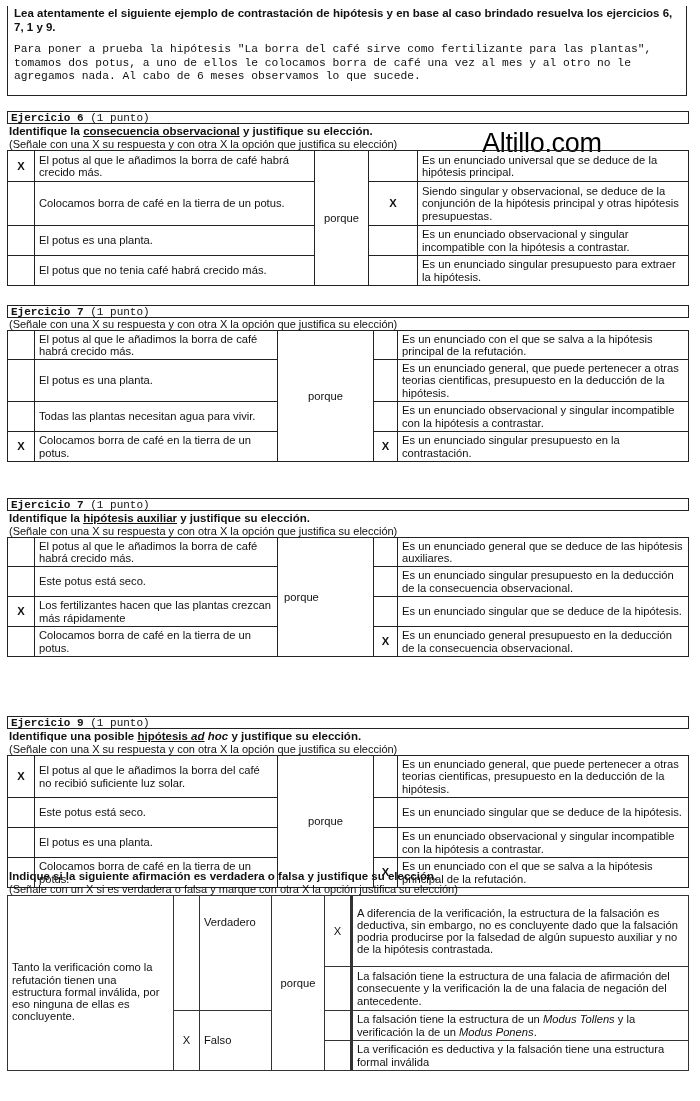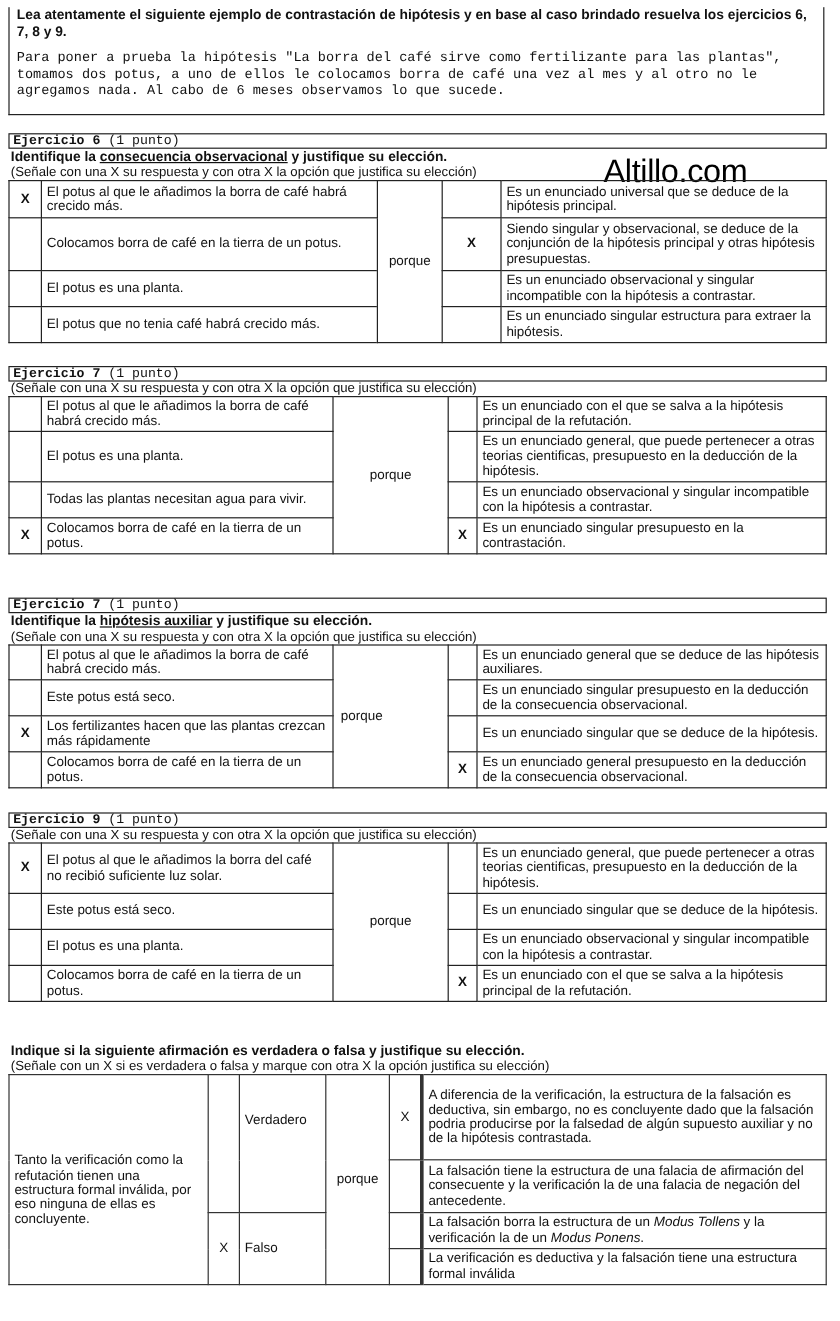--- a/index.html
+++ b/index.html
@@ -12,31 +12,31 @@
   .ex { position: absolute; left: 7px; width: 682px; }
   .ex-head { border: 1px solid #222; height: 13px; line-height: 12px; padding-left: 3px; box-sizing: border-box; font-size: 11px; font-family: Liberation Mono, monospace; }
   .ex-head b { font-weight: bold; }
   .ex-q { font-weight: bold; font-size: 11.5px; line-height: 13px; padding-left: 2px; margin-top: 1px; }
   .ex-q u { text-decoration: underline; margin-top: 20px; }
   .ex-note { font-size: 11px; line-height: 12px; padding-left: 2px; }
   table.grid { border-collapse: collapse; width: 682px; table-layout: fixed; }
   table.grid td { border: 1px solid #222; padding: 0 4px; vertical-align: middle; font-size: 11.2px; line-height: 12.2px; }
   td.mark { text-align: center; font-weight: bold; font-size: 12px; padding: 0; }
   td.porque { text-align: center; padding: 0; }
-  .watermark { position: absolute; left: 503px; top: 128px; font-size: 27px; line-height: 30px; color: #000; letter-spacing: -0.3px; }
+  .watermark { position: absolute; left: 482px; top: 128px; font-size: 27px; line-height: 30px; color: #000; letter-spacing: -0.3px; }
   .ex10 td.mark { font-weight: normal; }
   .ex10 table.grid td { border-color: #333; }
   .ex10 td.j-mark { border-right: 3px solid #bbb; }
   i { font-style: italic; }
 </style>
 </head>
 <body>
 
 <div class="intro">
-  <div class="bold">Lea atentamente el siguiente ejemplo de contrastación de hipótesis y en base al caso brindado resuelva los ejercicios 6, 7, 8 y 9.</div>
+  <div class="bold">Lea atentamente el siguiente ejemplo de contrastación de hipótesis y en base al caso brindado resuelva los ejercicios 6, 7, 1 y 9.</div>
   <div class="para">Para poner a prueba la hipótesis "La borra del café sirve como fertilizante para las plantas", tomamos dos potus, a uno de ellos le colocamos borra de café una vez al mes y al otro no le agregamos nada. Al cabo de 6 meses observamos lo que sucede.</div>
 </div>
 
 <div class="watermark">Altillo.com</div>
 
 <div class="ex" style="top:111px;">
   <div class="ex-head"><b>Ejercicio 6</b> <span>(1 punto)</span></div>
   <div class="ex-q"><span>Identifique la </span><u>consecuencia observacional</u><span> y justifique su elección.</span></div>
   <div class="ex-note">(Señale con una X su respuesta y con otra X la opción que justifica su elección)</div>
   <table class="grid">
@@ -64,21 +64,21 @@
     <tr style="height:30px">
       <td class="mark"></td>
       <td>El potus es una planta.</td>
       <td class="mark"></td>
       <td>Es un enunciado observacional y singular incompatible con la hipótesis a contrastar.</td>
     </tr>
     <tr style="height:30px">
       <td class="mark"></td>
       <td>El potus que no tenia café habrá crecido más.</td>
       <td class="mark"></td>
-      <td>Es un enunciado singular estructura para extraer la hipótesis.</td>
+      <td>Es un enunciado singular presupuesto para extraer la hipótesis.</td>
     </tr>
   </tbody>
     </table>
 </div>
 
 <div class="ex" style="top:305px;">
   <div class="ex-head"><b>Ejercicio 7</b> <span>(1 punto)</span></div>
   <div class="ex-note">(Señale con una X su respuesta y con otra X la opción que justifica su elección)</div>
   <table class="grid">
     <colgroup>
@@ -153,22 +153,23 @@
     <tr style="height:30px">
       <td class="mark"></td>
       <td>Colocamos borra de café en la tierra de un potus.</td>
       <td class="mark">X</td>
       <td>Es un enunciado general presupuesto en la deducción de la consecuencia observacional.</td>
     </tr>
   </tbody>
     </table>
 </div>
 
-<div class="ex" style="top:677px;">
+<div class="ex" style="top:716px;">
   <div class="ex-head"><b>Ejercicio 9</b> <span>(1 punto)</span></div>
+  <div class="ex-q"><span>Identifique una posible </span><u>hipótesis <i>ad</i></u> <i>hoc</i><span> y justifique su elección.</span></div>
   <div class="ex-note">(Señale con una X su respuesta y con otra X la opción que justifica su elección)</div>
   <table class="grid">
     <colgroup>
         <col style="width:27px">
         <col style="width:243px">
         <col style="width:96px">
         <col style="width:24px">
         <col>
       </colgroup>
     <tbody>
@@ -210,34 +211,34 @@
         <col style="width:26px">
         <col style="width:72px">
         <col style="width:53px">
         <col style="width:27px">
         <col>
       </colgroup>
     <tbody>
         <tr style="height:45px">
       <td rowspan="4" style="padding-top:18px">Tanto la verificación como la refutación tienen una estructura formal inválida, por eso ninguna de ellas es concluyente.</td>
       <td class="mark" rowspan="2"></td>
-      <td rowspan="2" style="vertical-align:top;padding-top:32px">Verdadero</td>
+      <td rowspan="2" style="vertical-align:top;padding-top:20px">Verdadero</td>
       <td class="porque" rowspan="4">porque</td>
       <td class="mark j-mark">X</td>
       <td style="height:70px">A diferencia de la verificación, la estructura de la falsación es deductiva, sin embargo, no es concluyente dado que la falsación podria producirse por la falsedad de algún supuesto auxiliar y no de la hipótesis contrastada.</td>
     </tr>
     <tr style="height:44px">
       <td class="mark j-mark"></td>
       <td>La falsación tiene la estructura de una falacia de afirmación del consecuente y la verificación la de una falacia de negación del antecedente.</td>
     </tr>
     <tr style="height:30px">
       <td class="mark" rowspan="2">X</td>
       <td rowspan="2">Falso</td>
       <td class="mark j-mark"></td>
-      <td><span>La falsación borra la estructura de un </span><i>Modus Tollens</i><span> y la verificación la de un </span><i>Modus Ponens</i><span>.</span></td>
+      <td><span>La falsación tiene la estructura de un </span><i>Modus Tollens</i><span> y la verificación la de un </span><i>Modus Ponens</i><span>.</span></td>
     </tr>
     <tr style="height:30px">
       <td class="mark j-mark"></td>
       <td>La verificación es deductiva y la falsación tiene una estructura formal inválida</td>
     </tr>
   </tbody>
     </table>
 </div>
 
 </body></html>

